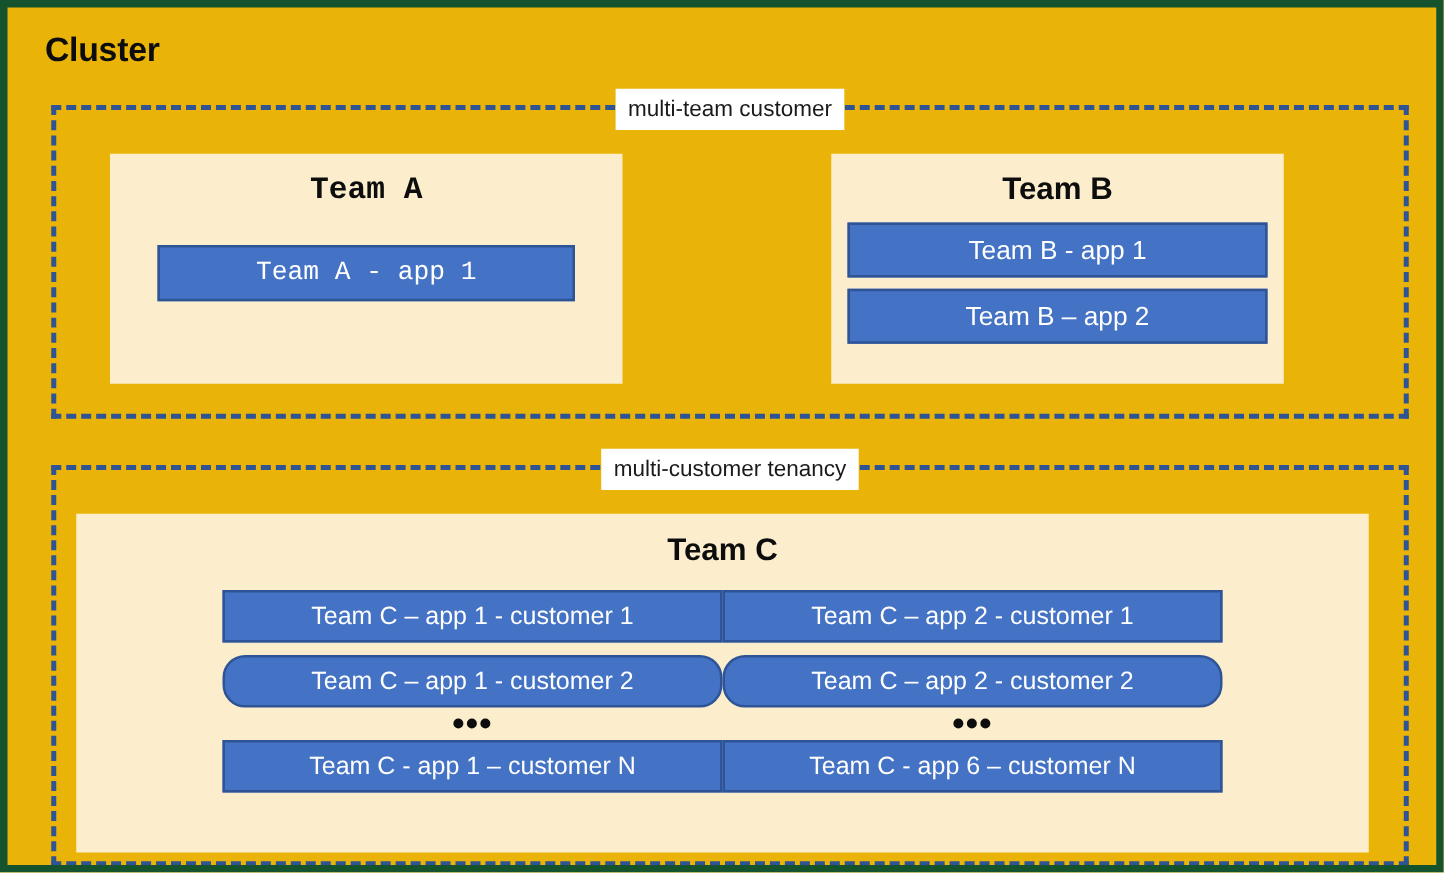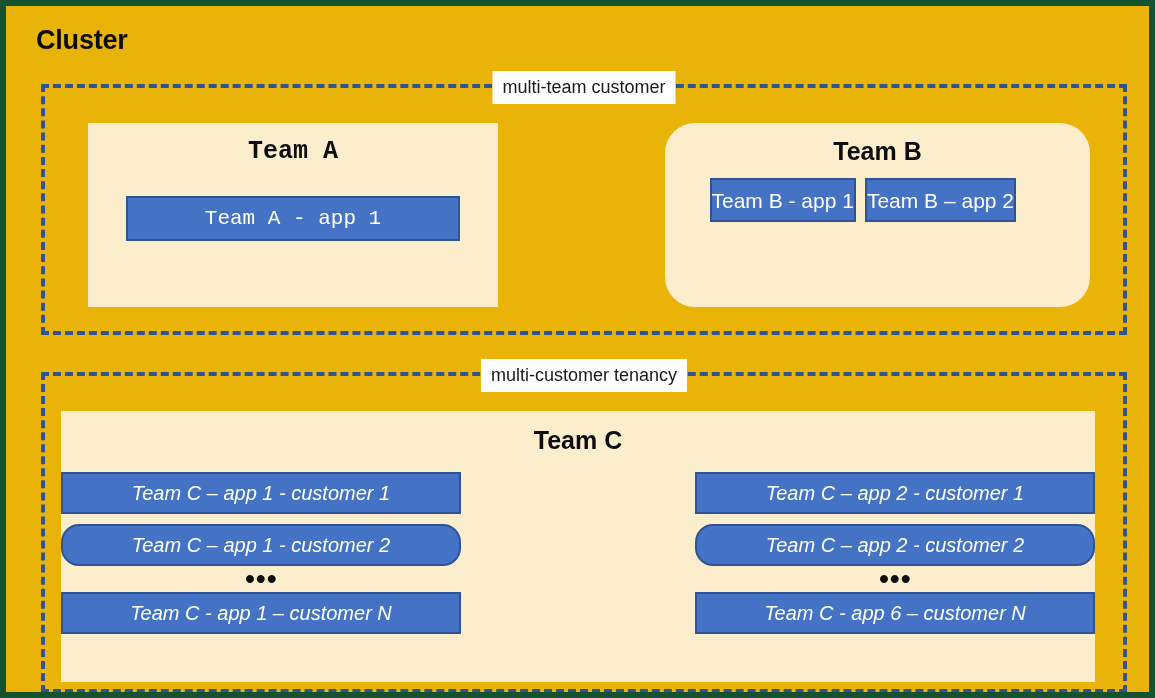--- a/index.html
+++ b/index.html
@@ -74,23 +74,22 @@
   #team-a-box {
     left: 82px;
     top: 117px;
     width: 410px;
     height: 184px;
     font-family: Liberation Mono, monospace;
   }
   #team-b-box {
     left: 659px;
     top: 117px;
-    width: 425px;
+    width: 362px;
     height: 184px;
-    border-radius: 30px;
   }
   #team-c-box {
     left: 55px;
     top: 405px;
     width: 1034px;
     height: 271px;
   }
 
   .team-title {
     text-align: center;
@@ -123,31 +122,30 @@
     margin: 32px auto 0 auto;
     width: 334px;
   }
   #team-a-apps .app-box { height: 45px; }
 
   
   #team-b-apps {
     margin: 14px auto 0 auto;
     width: 336px;
     display: flex;
-    flex-direction: row;
+    flex-direction: column;
     gap: 9px;
   }
   #team-b-apps .app-box { height: 44px; }
 
   
   #team-c-columns {
     margin-top: 19px;
     display: flex;
-    justify-content: space-between;
-    font-style: italic;
+    justify-content: center;
   }
   .team-c-column {
     width: 400px;
     display: flex;
     flex-direction: column;
   }
   .team-c-column .app-box {
     height: 42px;
     font-size: 20px;
   }

